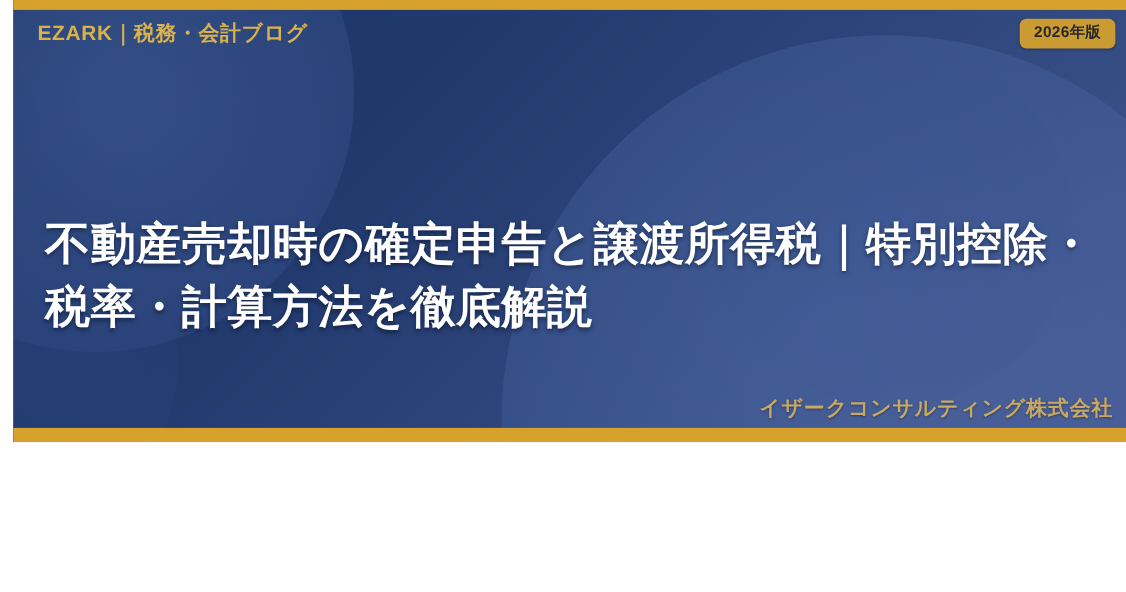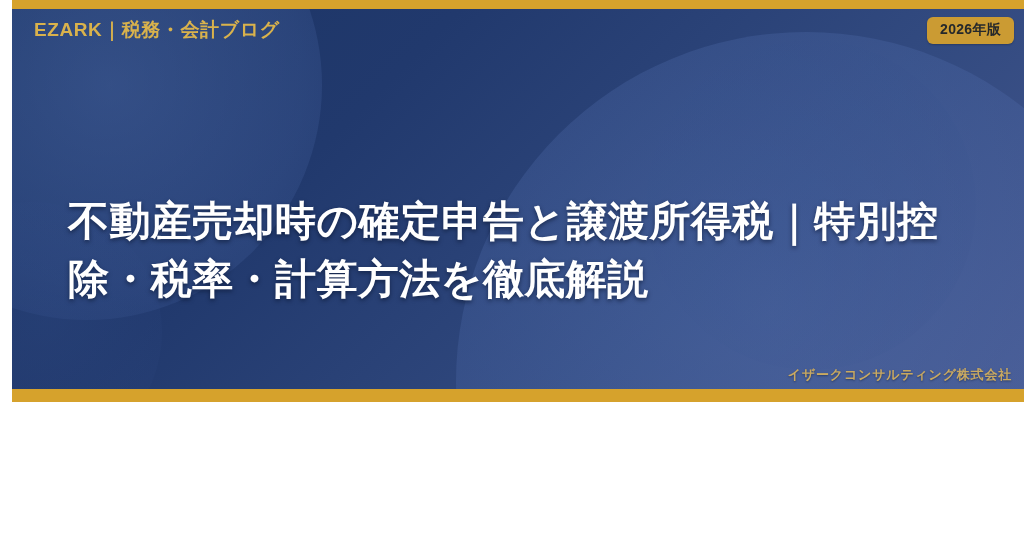--- a/index.html
+++ b/index.html
@@ -122,42 +122,42 @@
     font-weight: 700;
     letter-spacing: 0.3px;
     text-align: right;
     box-sizing: border-box;
     box-shadow: 0 1px 2px rgba(0, 0, 0, 0.22);
   }
 
   
   .title-block {
     position: absolute;
-    left: 56px;
+    left: 29px;
     right: 36px;
     top: 192px;
   }
 
   .title {
     margin: 0;
     font-size: 41px;
     line-height: 58px;
     font-weight: 700;
     color: #ffffff;
     letter-spacing: 0.4px;
     text-shadow: 0 2px 4px rgba(5, 14, 36, 0.55);
     word-break: break-all;
   }
 
   
   .footer {
     position: absolute;
     right: 24px;
     bottom: 18px;
-    font-size: 13px;
+    font-size: 19px;
     font-weight: 700;
     letter-spacing: 0.8px;
     color: #c9a961;
     text-shadow: 0 1px 2px rgba(5, 14, 36, 0.4);
     white-space: nowrap;
   }
 </style>
 </head>
 <body>
 

